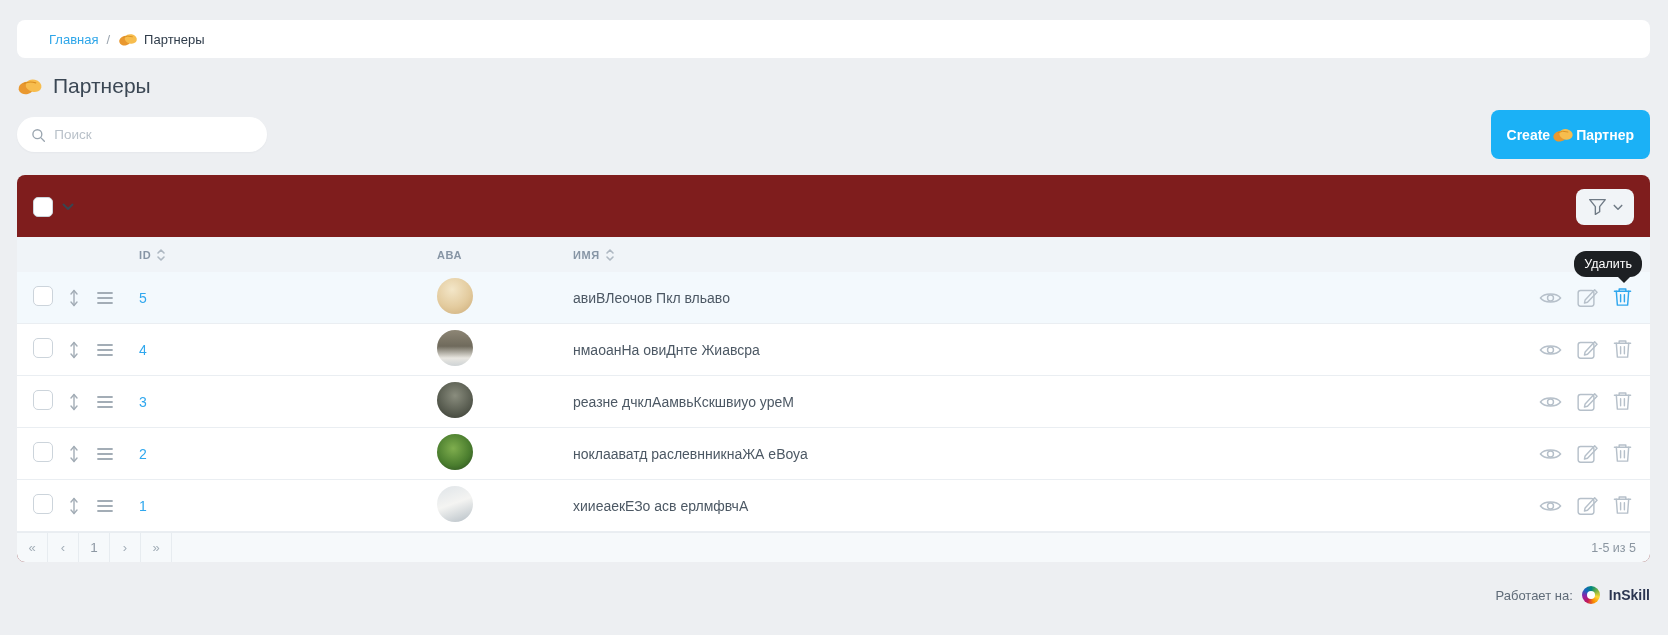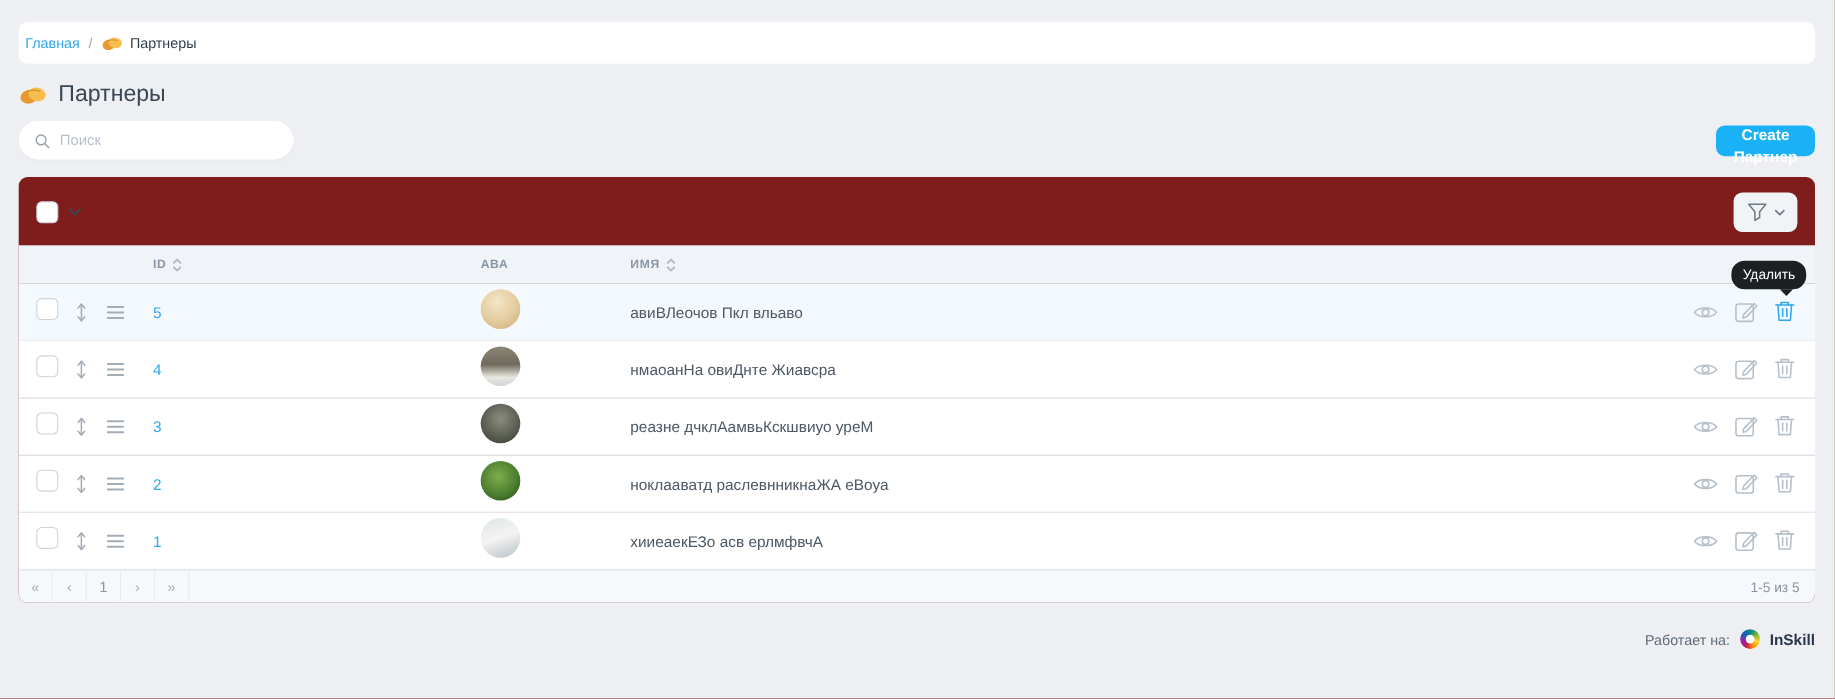--- a/index.html
+++ b/index.html
@@ -9,21 +9,21 @@
     font-family:"Liberation Sans","DejaVu Sans",sans-serif;
     color:#3b4754;
     overflow:hidden;
   }
   .page { padding:20px 18px 0 17px; }
 
   
   .breadcrumb {
     background:#fff; border-radius:8px; height:38px;
     display:flex; align-items:center; gap:8px;
-    padding:0 6px; font-size:13px;
+    padding:0 32px; font-size:13px;
   }
   .breadcrumb a { color:#2ea6e9; text-decoration:none; cursor:pointer; }
   .breadcrumb .sep { color:#9aa4ae; }
   .crumb-current { display:flex; align-items:center; gap:6px; color:#2f3c4a; }
 
   
   .page-title {
     margin-top:16px; font-size:21px; color:#3b4754;
     display:flex; align-items:center; gap:10px; font-weight:400;
   }
@@ -34,25 +34,24 @@
     width:250px; height:35px; background:#fff; border-radius:18px;
     display:flex; align-items:center; gap:9px; padding:0 14px;
     box-shadow:0 1px 2px rgba(40,60,80,.04);
   }
   .search input {
     border:none; outline:none; background:transparent; width:100%;
     font-size:13.5px; color:#4c5864; font-family:inherit;
   }
   .search input::placeholder { color:#b9c1c9; }
   .create-btn {
-    height:28px; padding:0 16px; border:none; border-radius:8px;
+    height:49px; padding:0 16px; border:none; border-radius:8px;
     background:#1bb1f6; color:#fff; font-weight:bold; font-size:14px;
     display:flex; align-items:center; gap:2px; cursor:pointer;
     font-family:inherit;
-    flex-direction:column;
   }
 
   
   .card { margin-top:16px; background:#7f1d1d; border-radius:8px; }
   .card-toolbar {
     display:flex; justify-content:space-between; align-items:center;
     padding:14px 16px 12px 16px;
   }
   .select-all { display:flex; align-items:center; gap:9px; }
   .checkbox {

